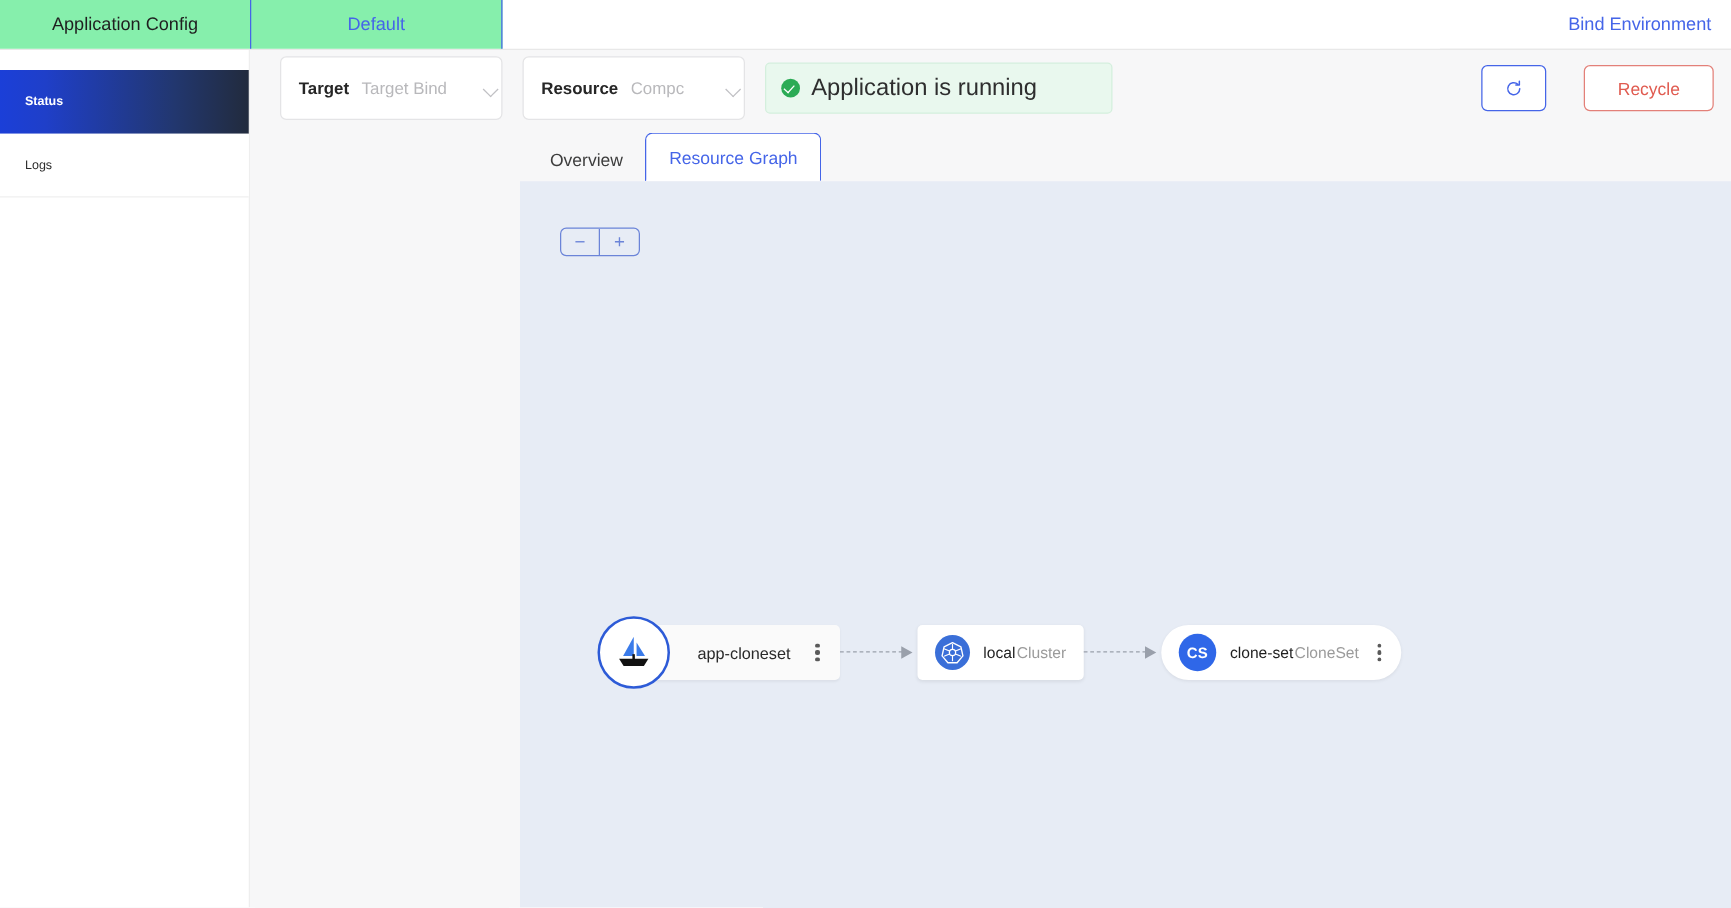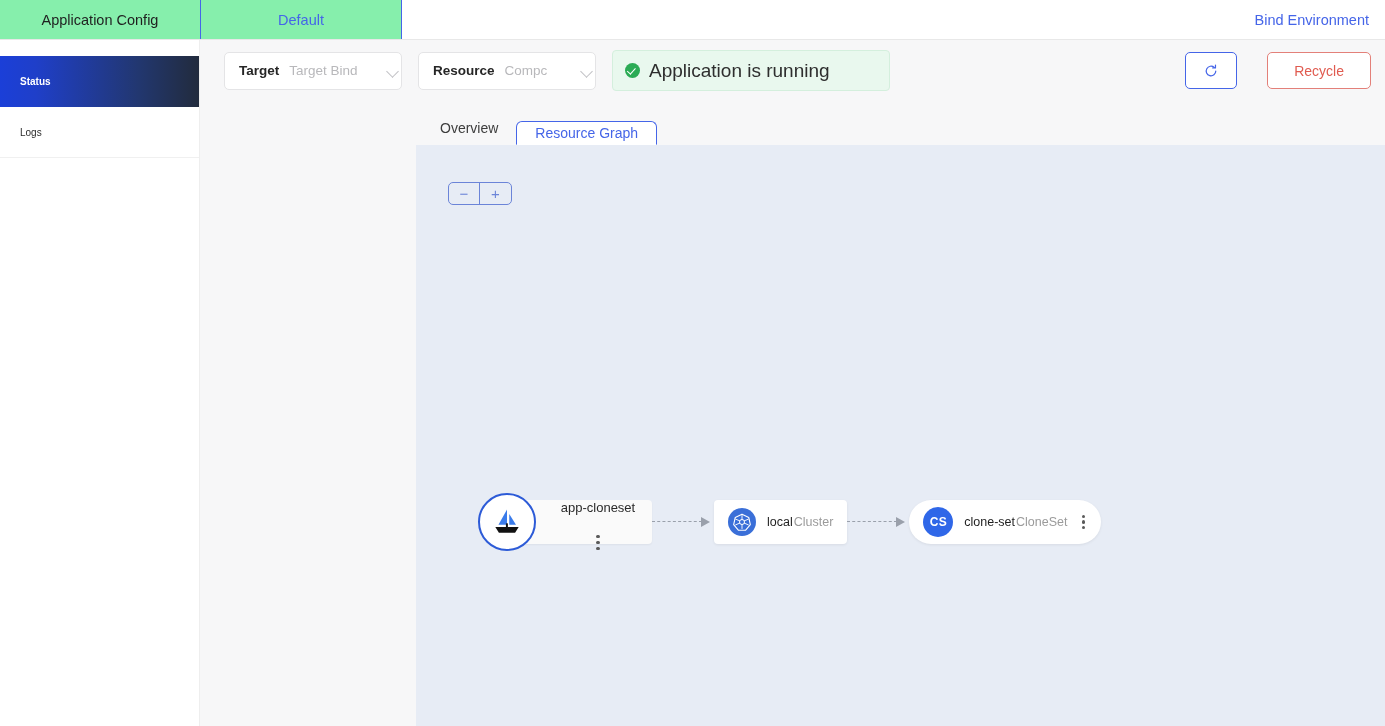--- a/index.html
+++ b/index.html
@@ -99,21 +99,21 @@
 
   
   .toolbar {
     height: 61px;
     display: flex; align-items: center;
     padding: 0 14px 0 24px;
     gap: 16px;
     background: #f7f7f8;
   }
   .select-box {
-    height: 38px;
+    height: 51px;
     min-width: 178px;
     background: #ffffff;
     border: 1px solid #e4e4e6;
     border-radius: 5px;
     display: flex; align-items: center;
     padding: 0 2px 0 14px;
     gap: 10px;
     cursor: pointer;
   }
   .select-label {
@@ -208,21 +208,21 @@
     cursor: pointer;
     background: transparent;
     white-space: nowrap;
   }
   .subtab.active {
     color: #4565e8;
     background: #ffffff;
     border: 1px solid #4565e8;
     border-radius: 6px 6px 0 0;
     border-bottom: 1px solid #ffffff;
-    height: 24px;
+    height: 39px;
     position: relative;
     z-index: 2;
   }
 
   
   .canvas {
     flex: 1 1 auto;
     margin-left: 216px;
     background: #e7ecf5;
     position: relative;
@@ -276,21 +276,20 @@
     display: flex; align-items: center;
     box-shadow: 0 1px 2px rgba(0,0,0,0.05);
     position: relative;
   }
   .node-card.first {
     margin-left: -14px;
     padding: 0 14px 0 36px;
     min-width: 130px;
     justify-content: space-between;
     gap: 18px;
-    flex-direction: column;
   }
   .node-title-1 { font-size: 13px; color: #2a2a2a; white-space: nowrap; }
 
   .dots {
     display: flex; flex-direction: column; gap: 2.6px;
     cursor: pointer;
     padding: 2px;
   }
   .dots i {
     width: 3.2px; height: 3.2px;

